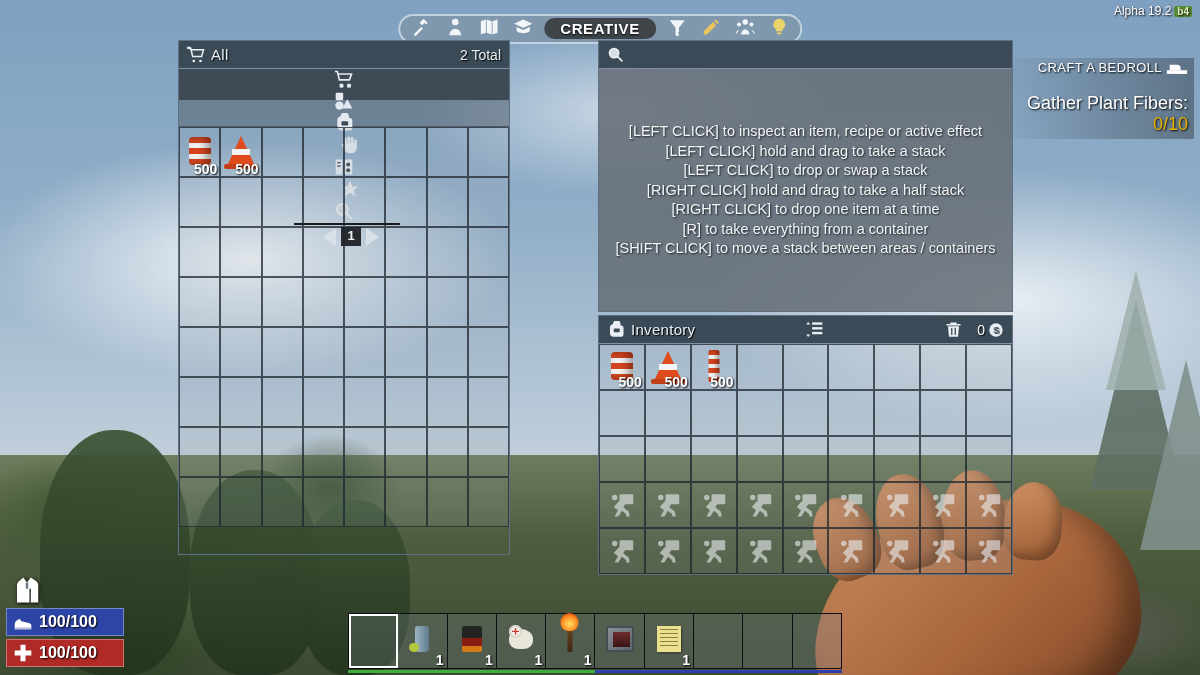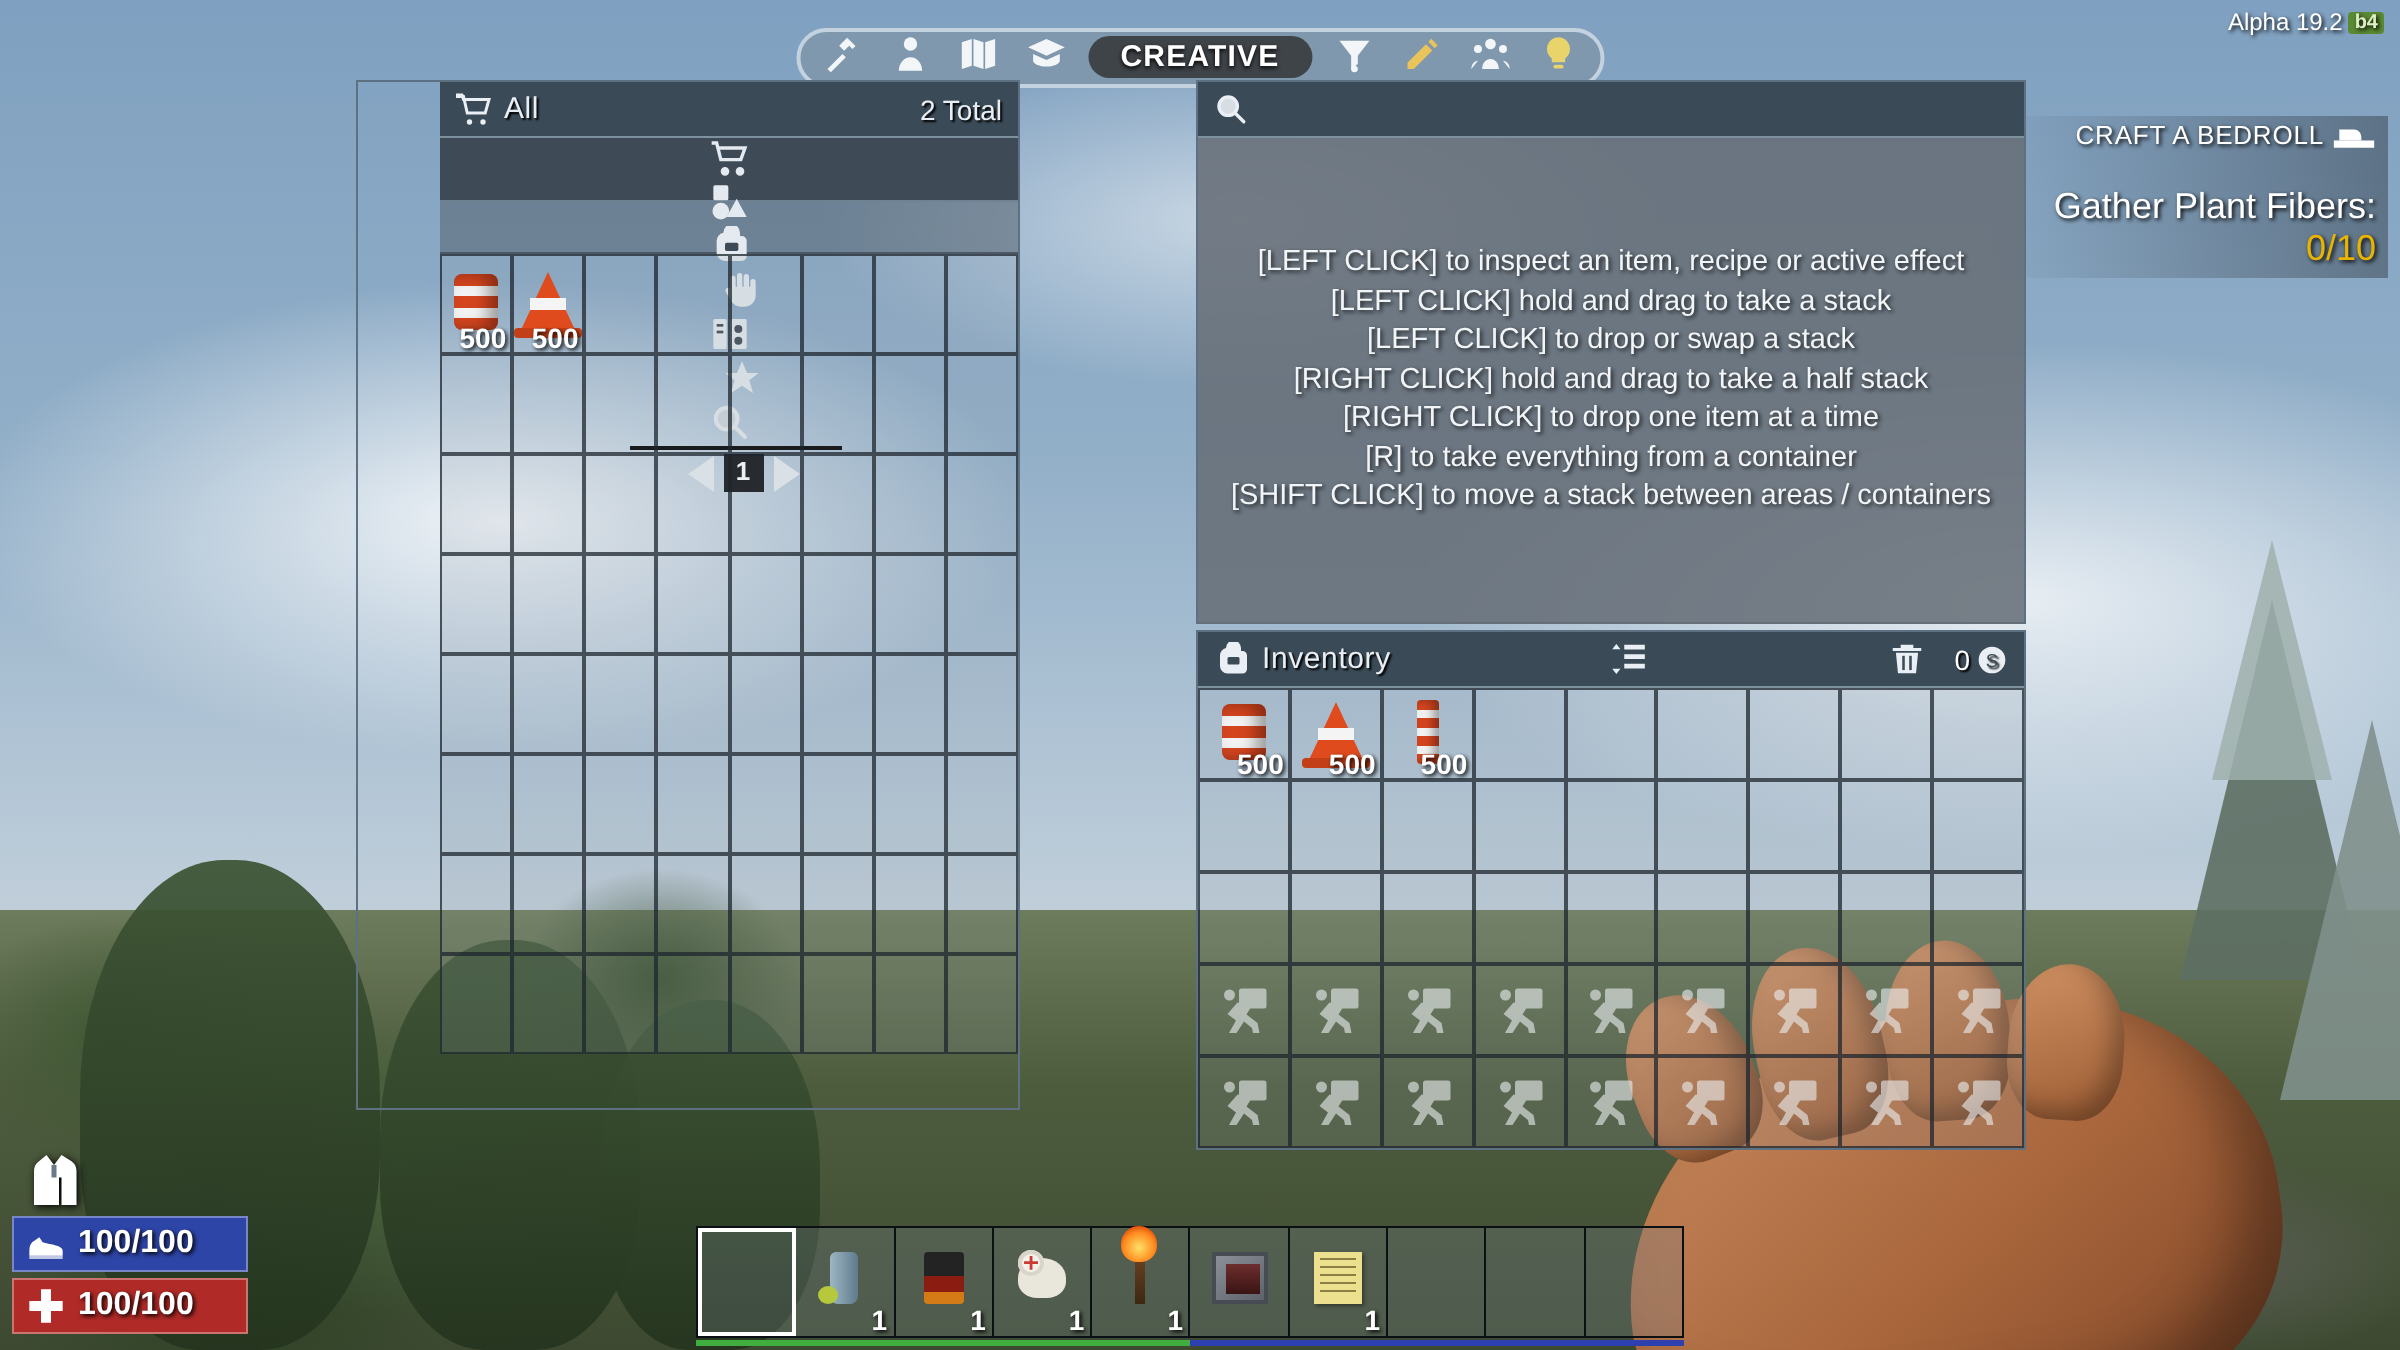--- a/index.html
+++ b/index.html
@@ -105,21 +105,21 @@
   .win-head {
     height: 28px; background: #3a4a56;
     display: flex; align-items: center; padding: 0 8px;
     color: #e8eef3; font-size: 15px; text-shadow: 1px 1px 1px #000;
     border-bottom: 1px solid #7e919f;
   }
   .win-head .htitle { margin-left: 6px; flex: 1; letter-spacing: .3px; }
   .win-head .hright { font-size: 14px; }
 
   
-  #creative { left: 178px; top: 40px; width: 332px; height: 515px; padding-left: 41px; }
+  #creative { left: 178px; top: 40px; width: 332px; height: 515px; }
   #cv-toolbar {
     height: 32px; background: #3e4b57; display: flex; align-items: center;
     padding: 0 6px; gap: 2px; border-bottom: 1px solid #6f8292; flex-direction: column;
   }
   .tbtn { width: 28px; height: 26px; display: flex; align-items: center; justify-content: center; }
   .tbtn svg { width: 20px; height: 20px; }
   .tbtn.gap { margin-left: 12px; }
   #search-box {
     width: 106px; height: 20px; background: #111418; border: 1px solid #000;
     margin-left: 6px; color: #fff; font-size: 13px; text-align: center;

